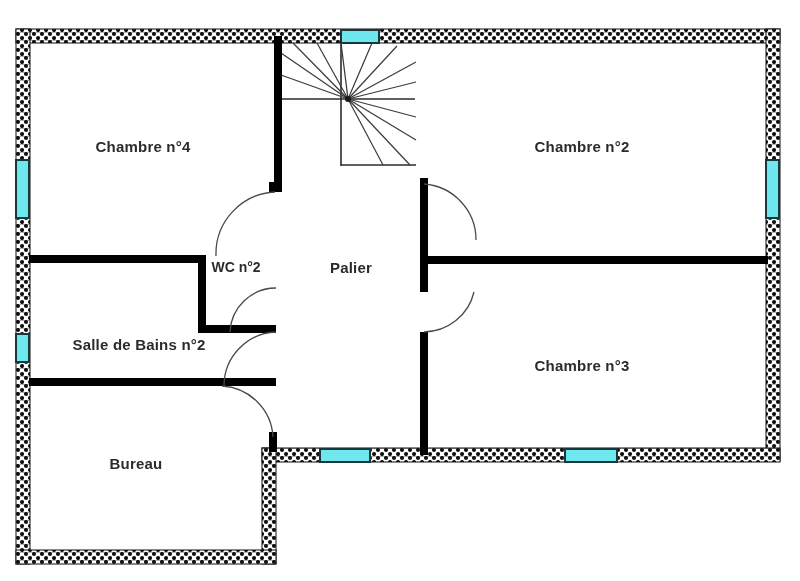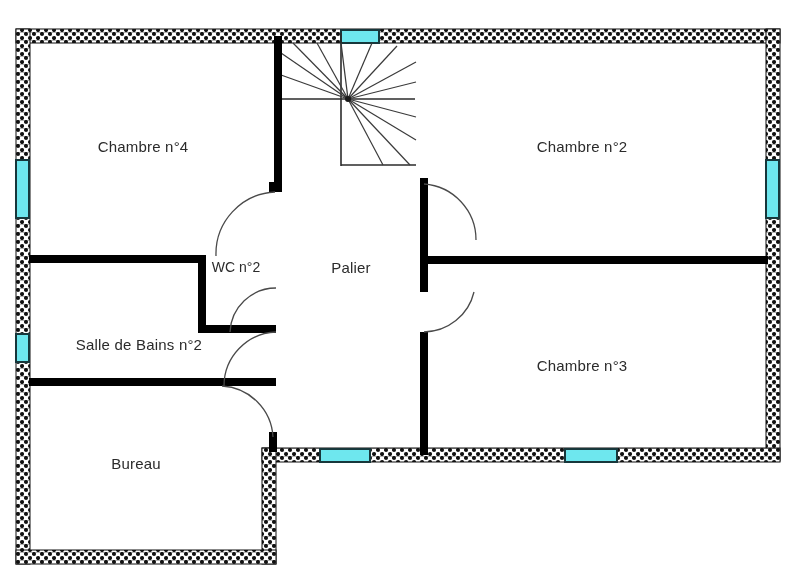--- a/index.html
+++ b/index.html
@@ -9,20 +9,21 @@
   }
   body {
     font-family: "Liberation Sans", sans-serif;
   }
   #floorplan-root {
     position: relative;
     width: 800px;
     height: 581px;
     background: #ffffff;
     overflow: hidden;
+    font-weight: bold;
   }
   #floorplan-svg {
     display: block;
     width: 800px;
     height: 581px;
   }
   .room-label {
     font-family: "Liberation Sans", sans-serif;
     font-size: 15px;
     fill: #2b2b2b;

